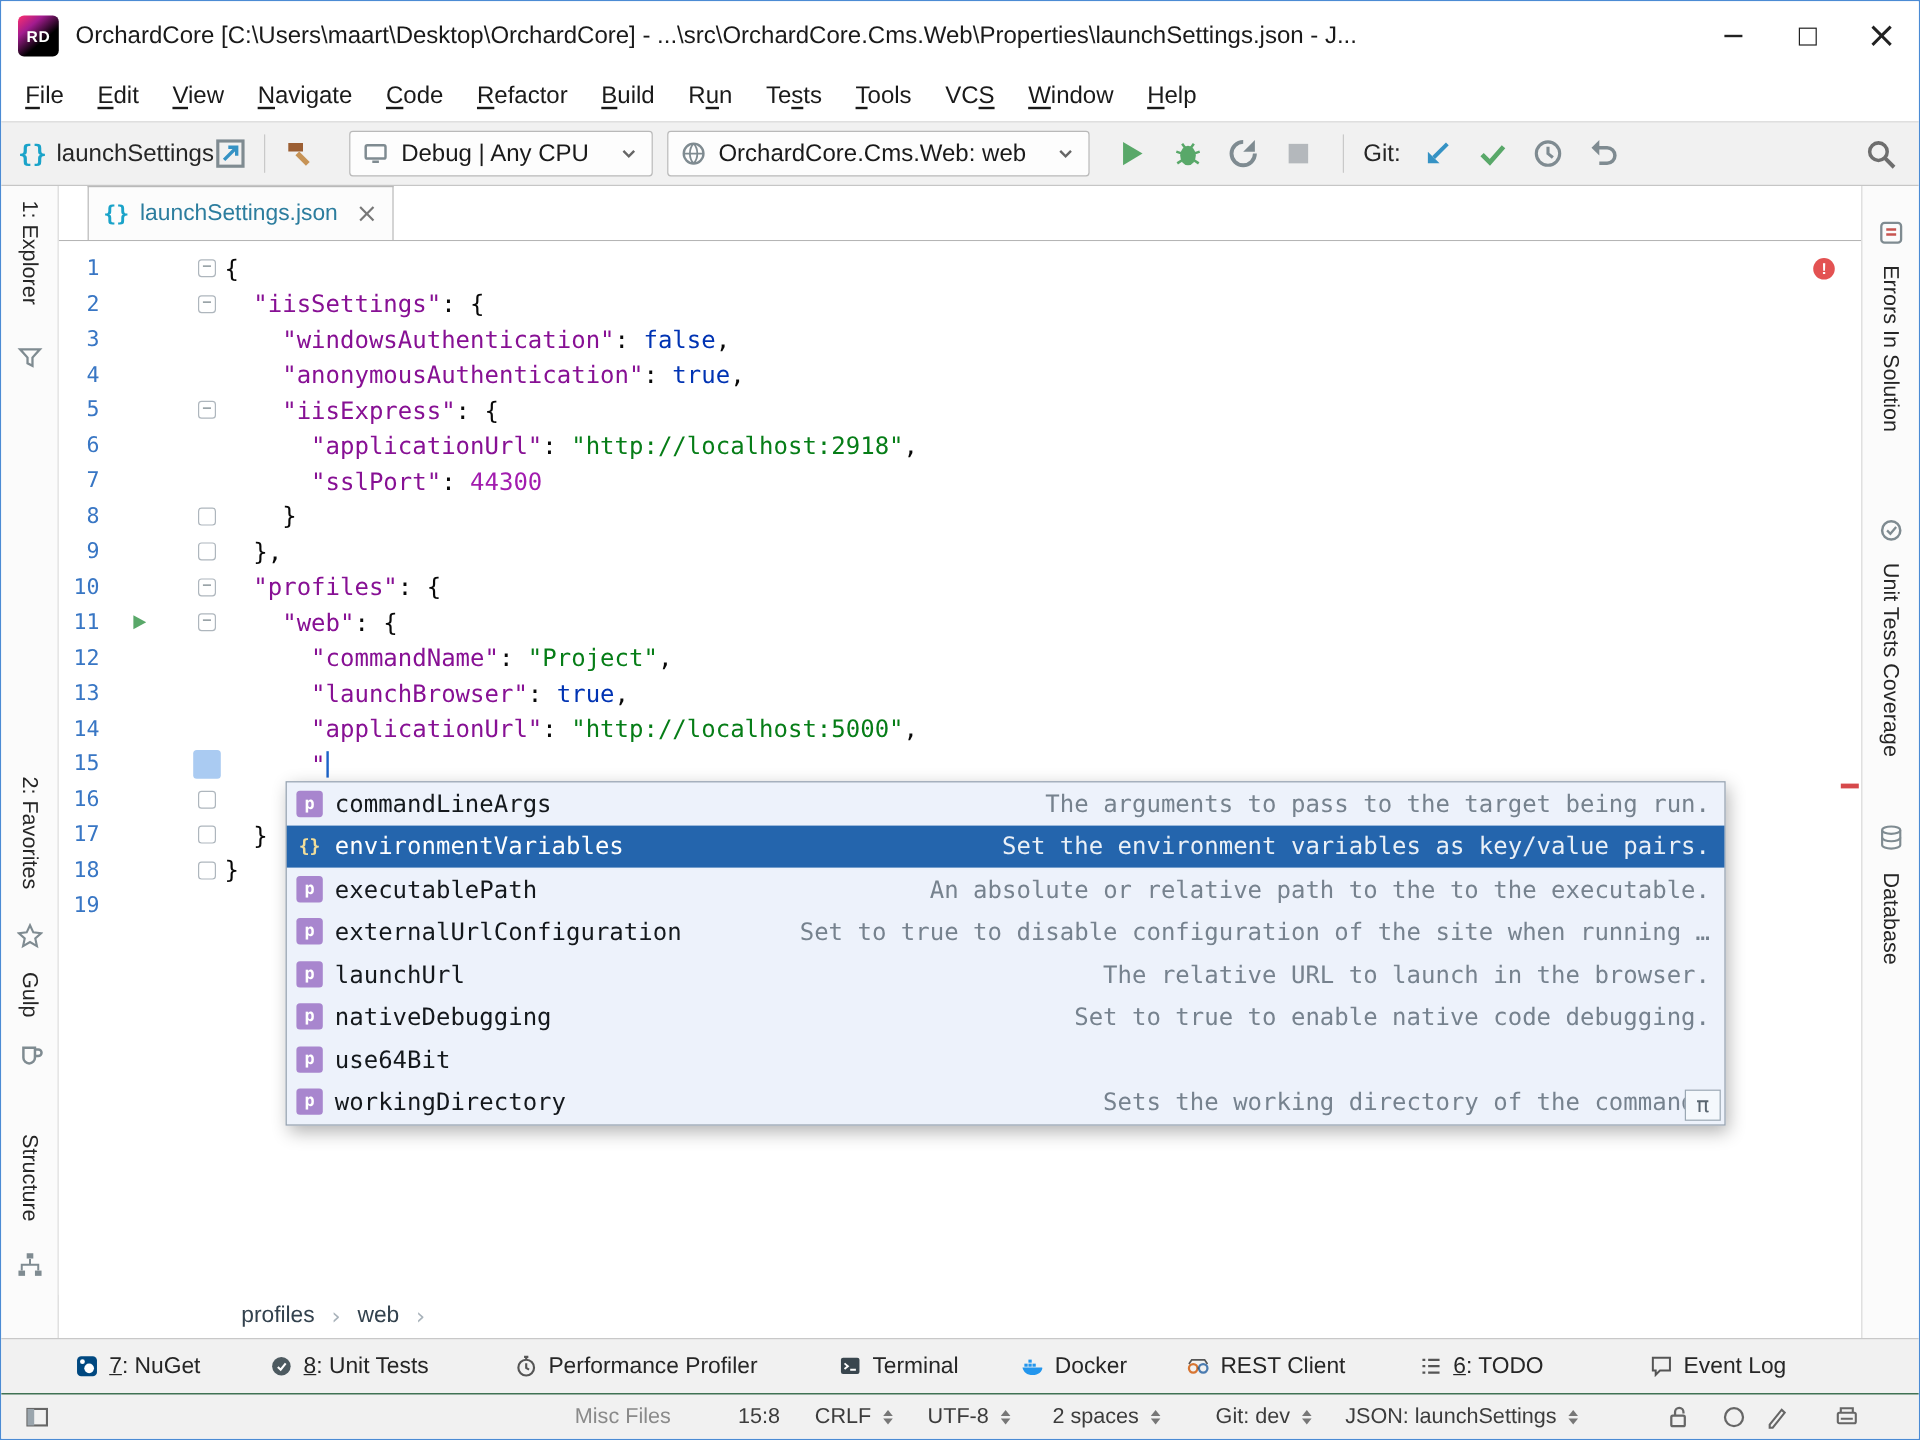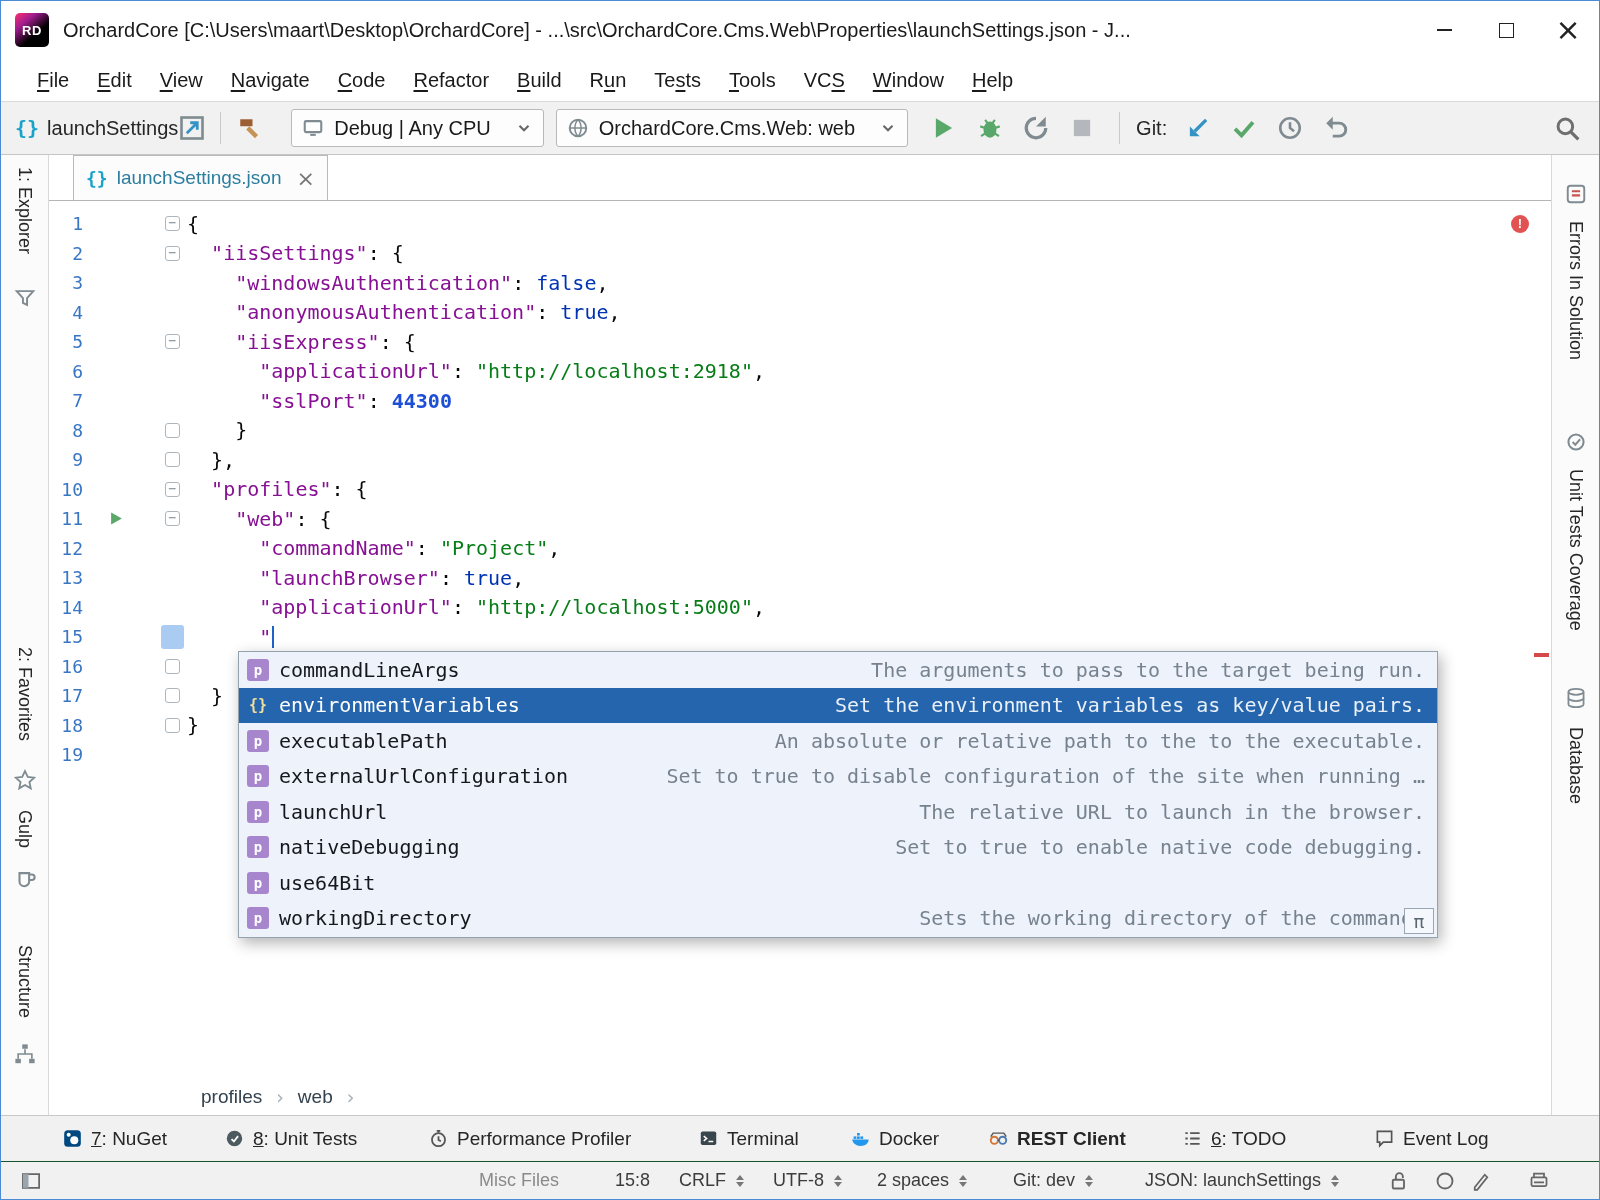--- a/index.html
+++ b/index.html
@@ -10,21 +10,21 @@
   .titlebar { height:58px; display:flex; align-items:center; padding-left:14px; background:#fff; flex:none; }
   .applogo { width:34px; height:34px; border-radius:5px; background:linear-gradient(140deg,#FD2F6E 0%,#A21C8F 28%,#000 62%); color:#fff; font:bold 13px "Liberation Sans",sans-serif; display:flex; align-items:center; justify-content:center; letter-spacing:.5px; flex:none; }
   .wtitle { margin-left:14px; font-size:20px; color:#1A1A1A; white-space:nowrap; overflow:hidden; flex:1; }
   .wbtns { display:flex; height:100%; flex:none; }
   .wbtn { width:62px; height:100%; display:flex; align-items:center; justify-content:center; color:#222; }
   .glyph-min { width:15px; height:2px; background:#222; }
   .glyph-max { width:15px; height:15px; border:1.6px solid #222; }
   .glyph-close { font-size:30px; line-height:1; color:#222; font-family:"DejaVu Sans",sans-serif; }
 
   
-  .menubar { height:42px; display:flex; align-items:center; padding-left:22px; background:#fff; flex:none; }
+  .menubar { height:42px; display:flex; align-items:center; padding-left:6px; background:#fff; flex:none; }
   .menu-item { padding:0 14px; font-size:20px; color:#1A1A1A; cursor:default; }
   .menu-item u { text-underline-offset:3px; }
 
   
   .toolbar { height:54px; background:#F1F1F1; border-top:1px solid #DADADA; border-bottom:1px solid #C6C6C6; display:flex; align-items:center; flex:none; }
   .icn { display:inline-flex; align-items:center; justify-content:center; }
   .icn svg { width:100%; height:100%; }
   .tb-icn { width:28px; height:28px; flex:none; }
   .braces { color:#1AA3C9; font:bold 20px "DejaVu Sans Mono",monospace; }
   .filechip { display:flex; align-items:center; gap:8px; margin-left:14px; }
@@ -55,21 +55,21 @@
   .eline { height:29.5px; display:flex; align-items:center; white-space:pre; font:20px "DejaVu Sans Mono",monospace; }
   .gut { width:138px; flex:none; position:relative; height:100%; }
   .lnum { position:absolute; left:0; top:0; width:34px; text-align:right; line-height:29.5px; font-size:18px; color:#3876C4; font-family:"DejaVu Sans Mono",monospace; }
   .fold { position:absolute; left:116px; top:7px; width:15px; height:15px; border:1px solid #AEB6BD; border-radius:3px; background:#fff; color:#7F8B91; font-size:13px; line-height:12px; text-align:center; }
   .run-mark { position:absolute; left:60px; top:7px; width:15px; height:15px; }
   .gut-caret { position:absolute; left:112px; top:3px; width:23px; height:24px; background:#AACBF2; border-radius:3px; }
   .tk-p { color:#080808; }
   .tk-k { color:#871094; }
   .tk-s { color:#067D17; }
   .tk-b { color:#0033B3; }
-  .tk-num { color:#1d4ed8;font-weight:bold; }
+  .tk-num { color:#a21caf; }
   .caret { display:inline-block; width:2px; height:22px; background:#1B63C9; vertical-align:-4px; margin-left:1px; }
 
   .err-badge { position:absolute; top:14px; right:22px; width:18px; height:18px; border-radius:50%; background:#E35252; color:#fff; font:bold 13px/18px "Liberation Sans",sans-serif; text-align:center; }
   .stripe-mark { position:absolute; right:2px; top:452px; width:15px; height:4px; background:#D6494B; }
 
   
   .popup { position:absolute; left:189px; top:450px; width:1200px; background:#EDF2FB; border:1px solid #94A1AE; box-shadow:3px 5px 14px rgba(0,0,0,.3); z-index:5; padding-bottom:1px; }
   .prow { height:35.5px; display:flex; align-items:center; padding:0 12px 0 8px; font:20px "DejaVu Sans Mono",monospace; color:#14181C; }
   .prow.selected { background:#2465AD; color:#fff; }
   .picon { width:22px; height:22px; border-radius:3px; margin-right:10px; flex:none; display:flex; align-items:center; justify-content:center; font:bold 14px "DejaVu Sans Mono",monospace; background:#A886CE; color:#fff; }
@@ -428,21 +428,21 @@
           <svg viewBox="0 0 18 14">
             <path d="M1 8h15.2c.3 0 .6.2.5.6-.4 2.8-3 5.4-7.7 5.4C4.6 14 1.8 11.6 1 8z" fill="#2396ED"></path>
             <rect x="2.5" y="5" width="2.6" height="2.4" fill="#2396ED"></rect>
             <rect x="5.7" y="5" width="2.6" height="2.4" fill="#2396ED"></rect>
             <rect x="8.9" y="5" width="2.6" height="2.4" fill="#2396ED"></rect>
             <rect x="5.7" y="1.8" width="2.6" height="2.4" fill="#2396ED"></rect>
           </svg>
         </span>
         <span>Docker</span>
       </div>
-      <div class="bitem" style="left: 988px; font-weight: bold;">
+      <div class="bitem" style="left: 988px;">
         <span class="icn">
           <svg viewBox="0 0 16 16">
             <circle cx="4.5" cy="9.5" r="3" fill="none" stroke="#D77532" stroke-width="1.6"></circle>
             <circle cx="11.5" cy="9.5" r="3" fill="none" stroke="#4A7BB0" stroke-width="1.6"></circle>
             <path d="M7.5 9.5h1" stroke="#555" stroke-width="1.4"></path>
             <path d="M1.5 6.5l2-3h9l2 3" fill="none" stroke="#555" stroke-width="1.2"></path>
           </svg>
         </span>
         <span>REST Client</span>
       </div>
@@ -492,21 +492,21 @@
           <i class="dn"></i>
         </span>
       </div>
       <div class="sitem" style="left: 1012px;">
         <span>Git: dev</span>
         <span class="spin">
           <i class="up"></i>
           <i class="dn"></i>
         </span>
       </div>
-      <div class="sitem" style="left: 1144px; align-items: center;">
+      <div class="sitem" style="left: 1120px; align-items: center;">
         <span>JSON: launchSettings</span>
         <span class="spin">
           <i class="up"></i>
           <i class="dn"></i>
         </span>
       </div>
       <div class="sitem" style="left: 20px;">
         <span class="icn s-icn">
           <svg viewBox="0 0 16 16">
             <rect x="1.5" y="2.5" width="13" height="11" fill="none" stroke="#666" stroke-width="1.4"></rect>

